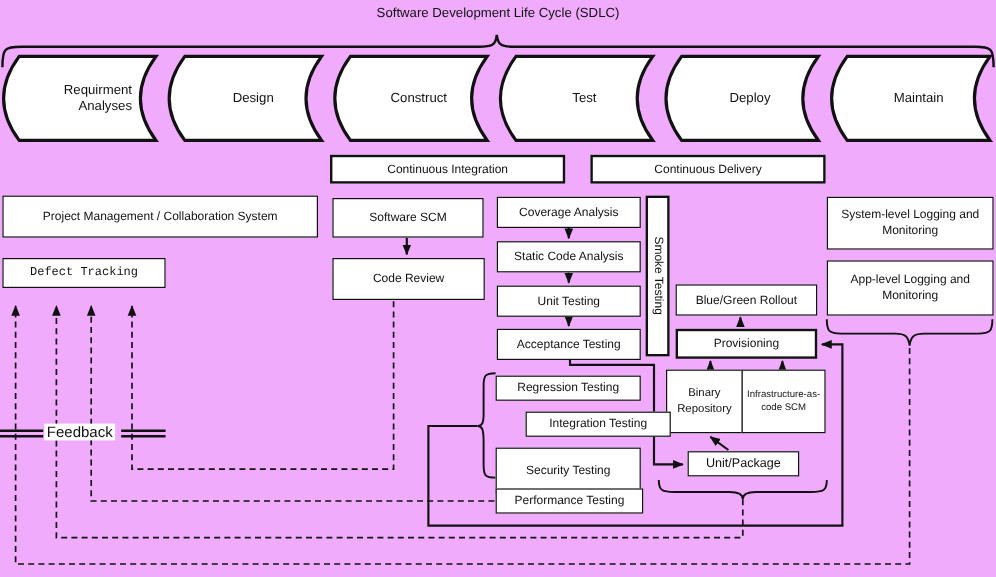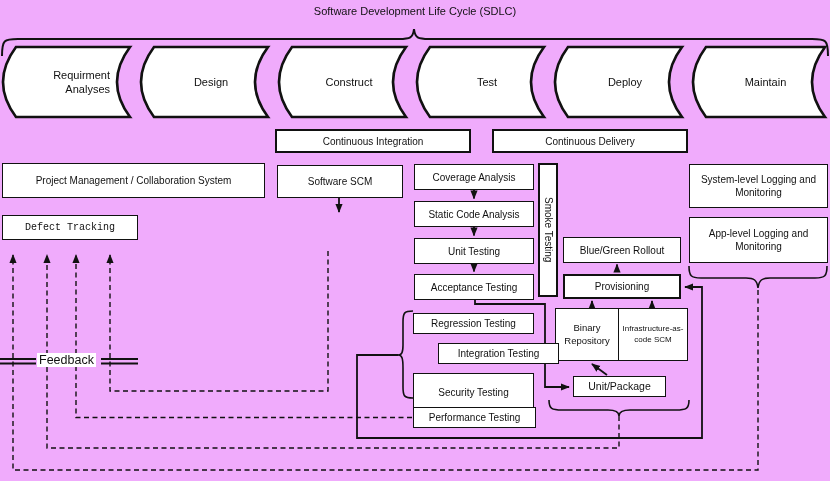--- a/index.html
+++ b/index.html
@@ -99,20 +99,21 @@
   <div class="phase-label p3">Test</div>
   <div class="phase-label p4">Deploy</div>
   <div class="phase-label p5">Maintain</div>
 
   <div class="box" id="ci">Continuous Integration</div>
   <div class="box" id="cd">Continuous Delivery</div>
 
   <div class="box" id="pm">Project Management / Collaboration System</div>
   <div class="box" id="defect">Defect Tracking</div>
   <div class="box" id="scm">Software SCM</div>
+  <div class="box" id="code-review">Code Review</div>
   <div class="box" id="coverage">Coverage Analysis</div>
   <div class="box" id="static-analysis">Static Code Analysis</div>
   <div class="box" id="unit">Unit Testing</div>
   <div class="box" id="acceptance">Acceptance Testing</div>
   <div class="box" id="smoke">Smoke Testing</div>
   <div class="box" id="blue-green">Blue/Green Rollout</div>
   <div class="box" id="provisioning">Provisioning</div>
   <div class="box" id="binary">Binary Repository</div>
   <div class="box" id="iac">Infrastructure-as-code SCM</div>
   <div class="box" id="build">Unit/Package</div>

